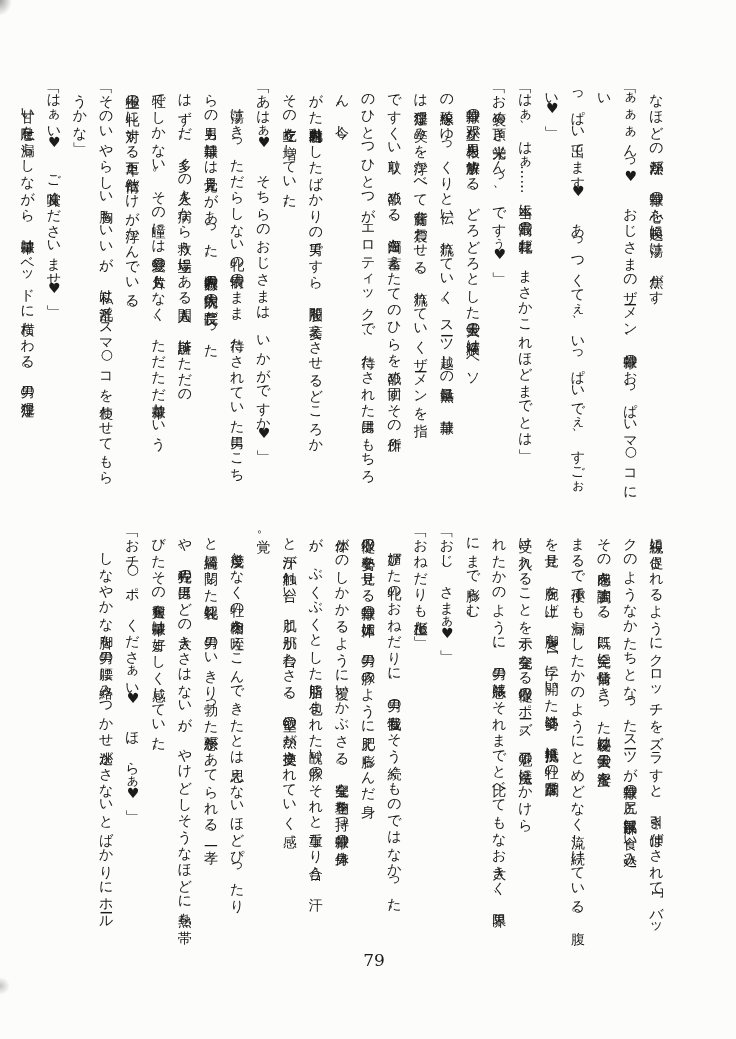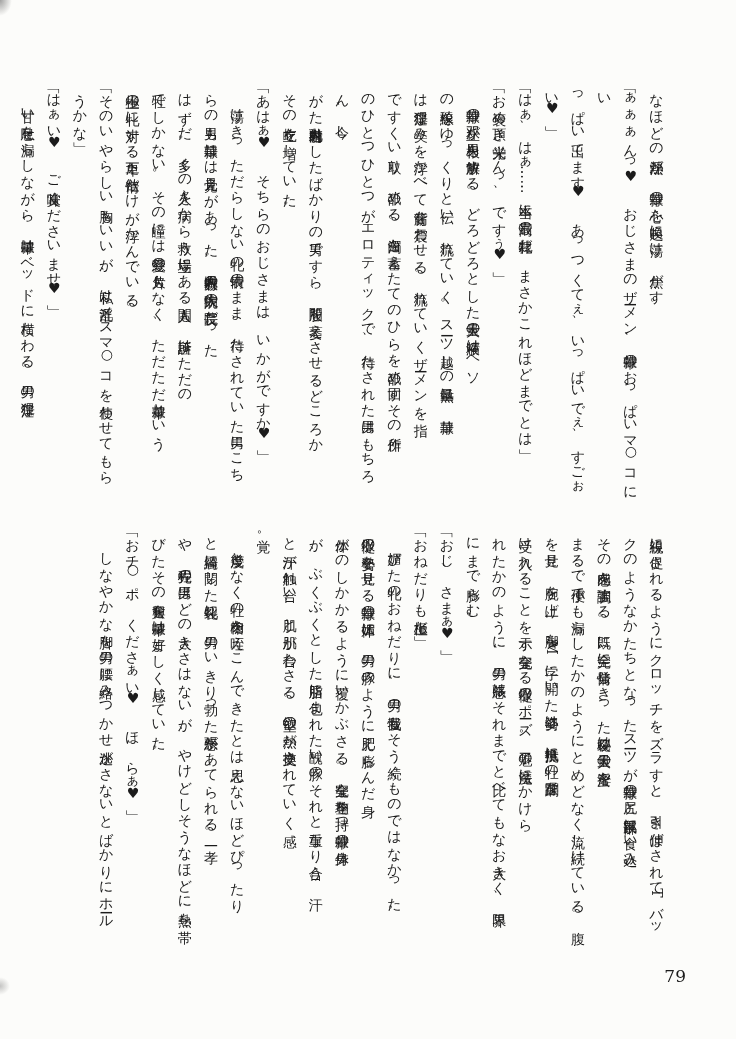--- a/index.html
+++ b/index.html
@@ -23,24 +23,23 @@
   }
   .block-upper{top:84px;}
   .block-lower{top:528px;}
   .vblock .tline{
     height:100%;
     line-height:26.2px;
   }
   .pageno{
     position:absolute;
     top:950px;left:62px;width:624px;
-    text-align:right;
+    text-align:center;
     font-size:17px;
     color:#222;
-    margin-top:16px;
   }
   .smudge-tl{
     position:absolute;left:0;top:0;width:12px;height:16px;
     background:radial-gradient(ellipse at 0 0,rgba(70,70,70,.5),transparent 70%);
   }
   .smudge-bl{
     position:absolute;left:0;bottom:44px;width:10px;height:18px;
     background:radial-gradient(ellipse at 0 50%,rgba(90,90,90,.35),transparent 70%);
   }
 </style>

